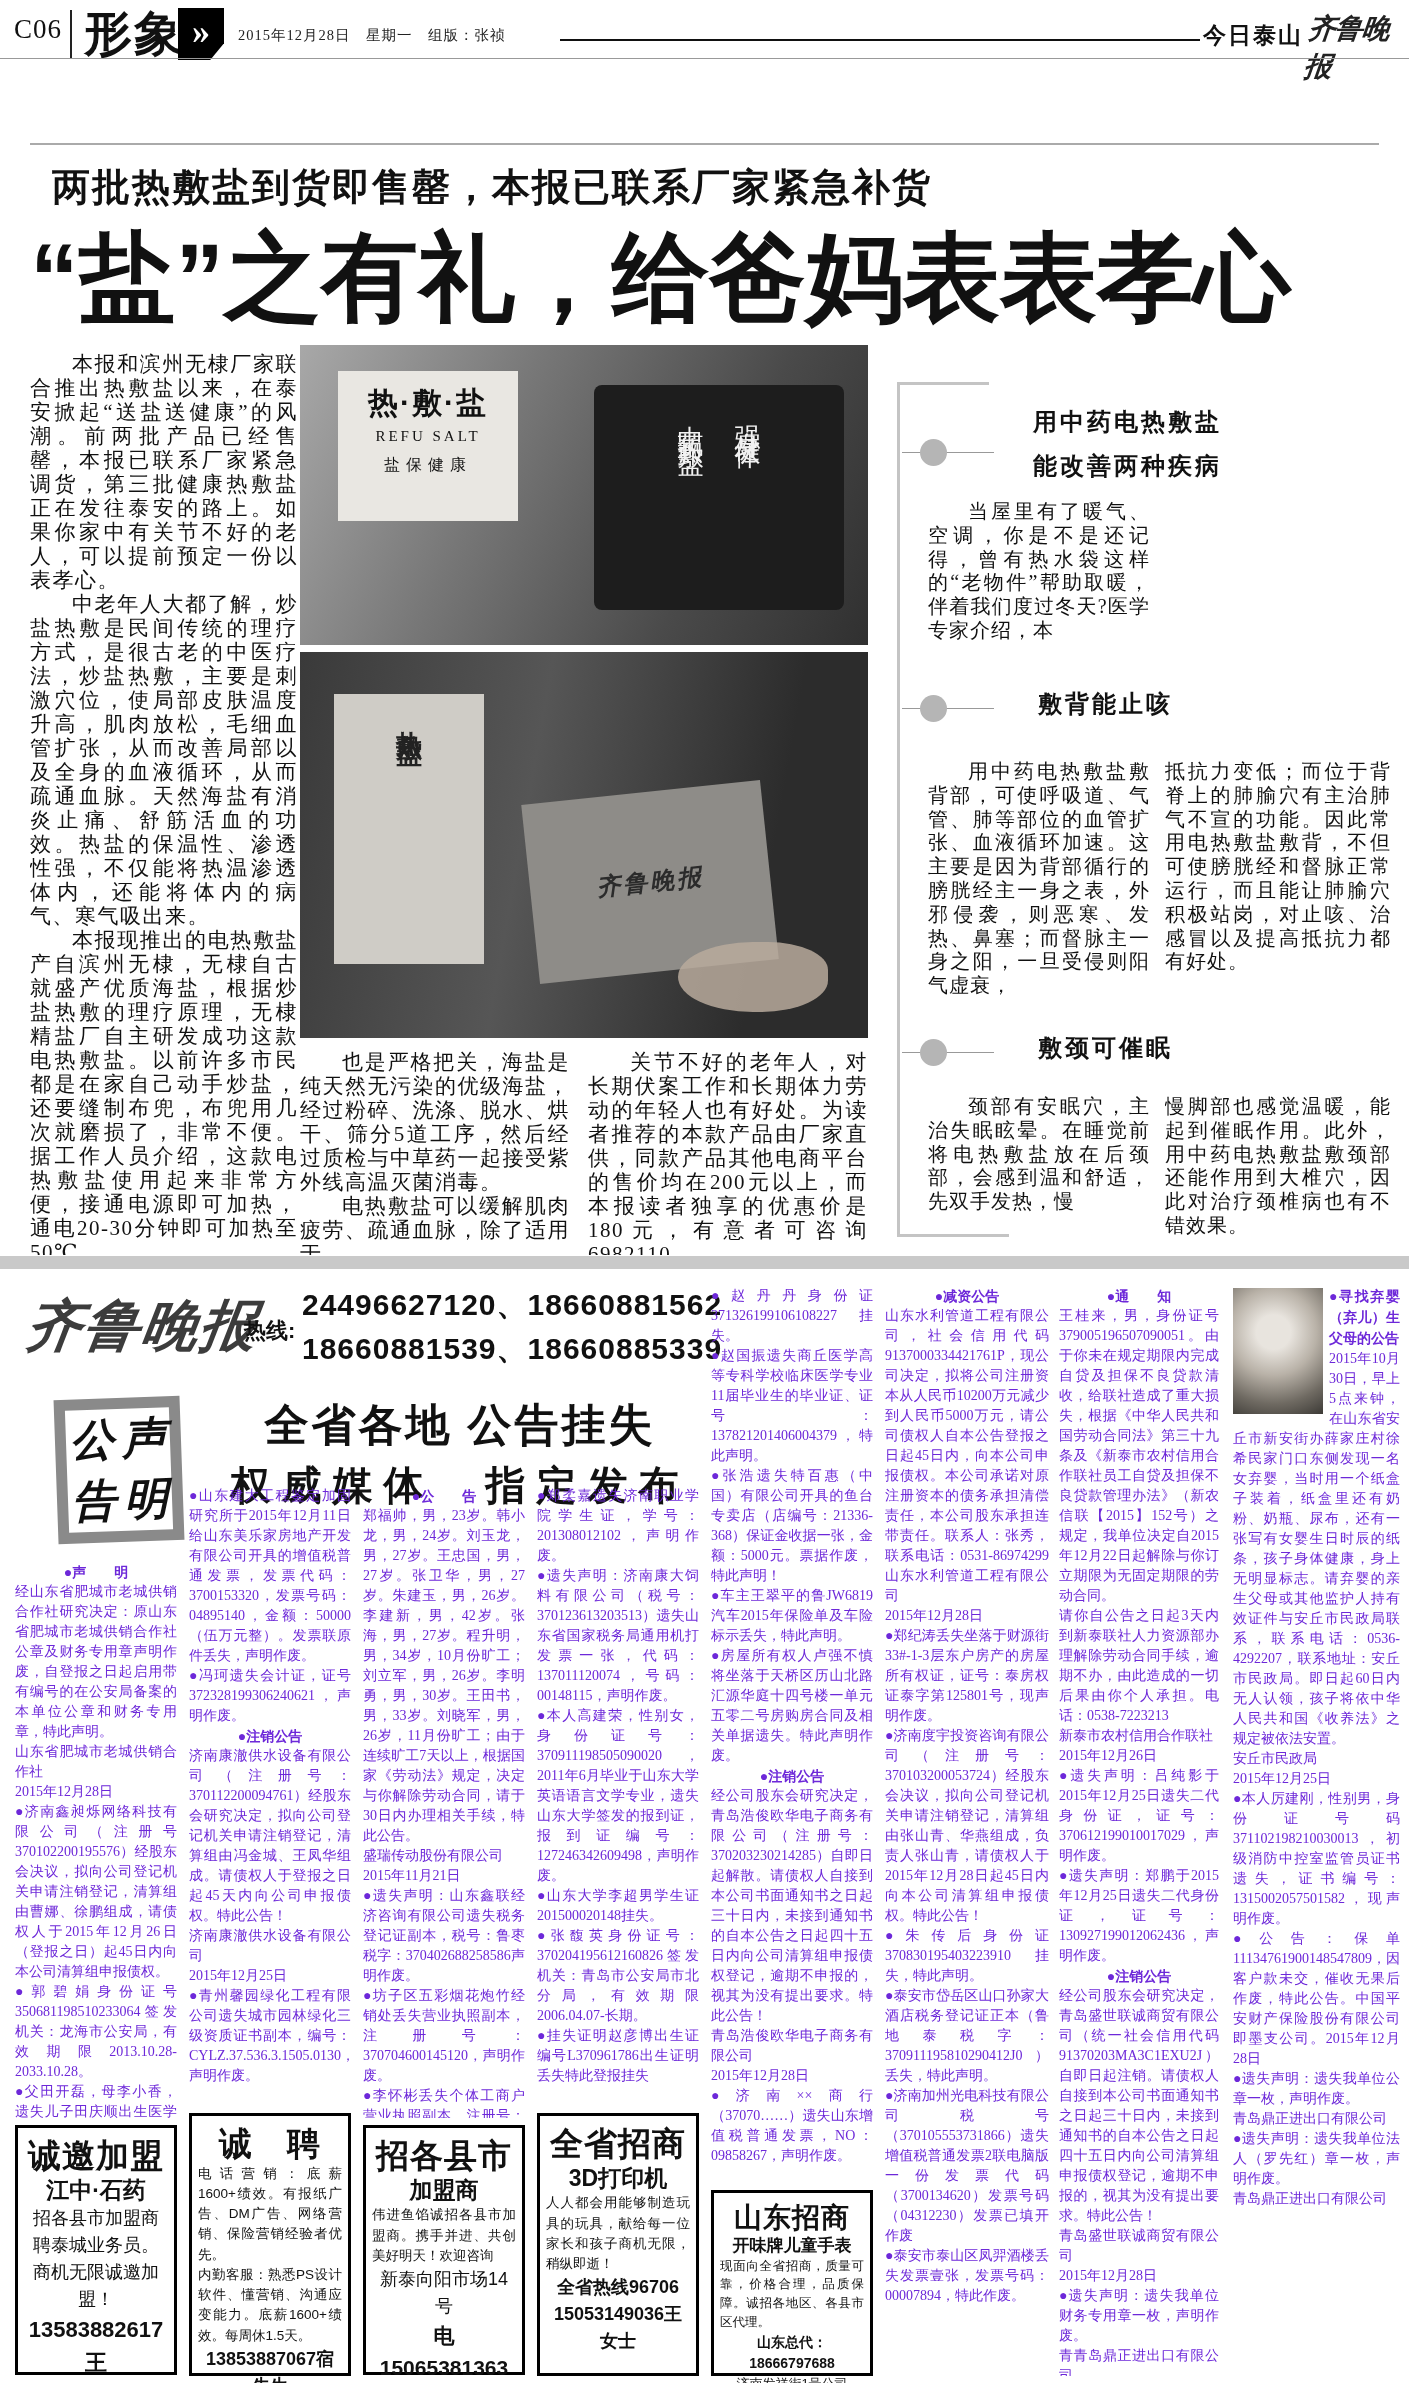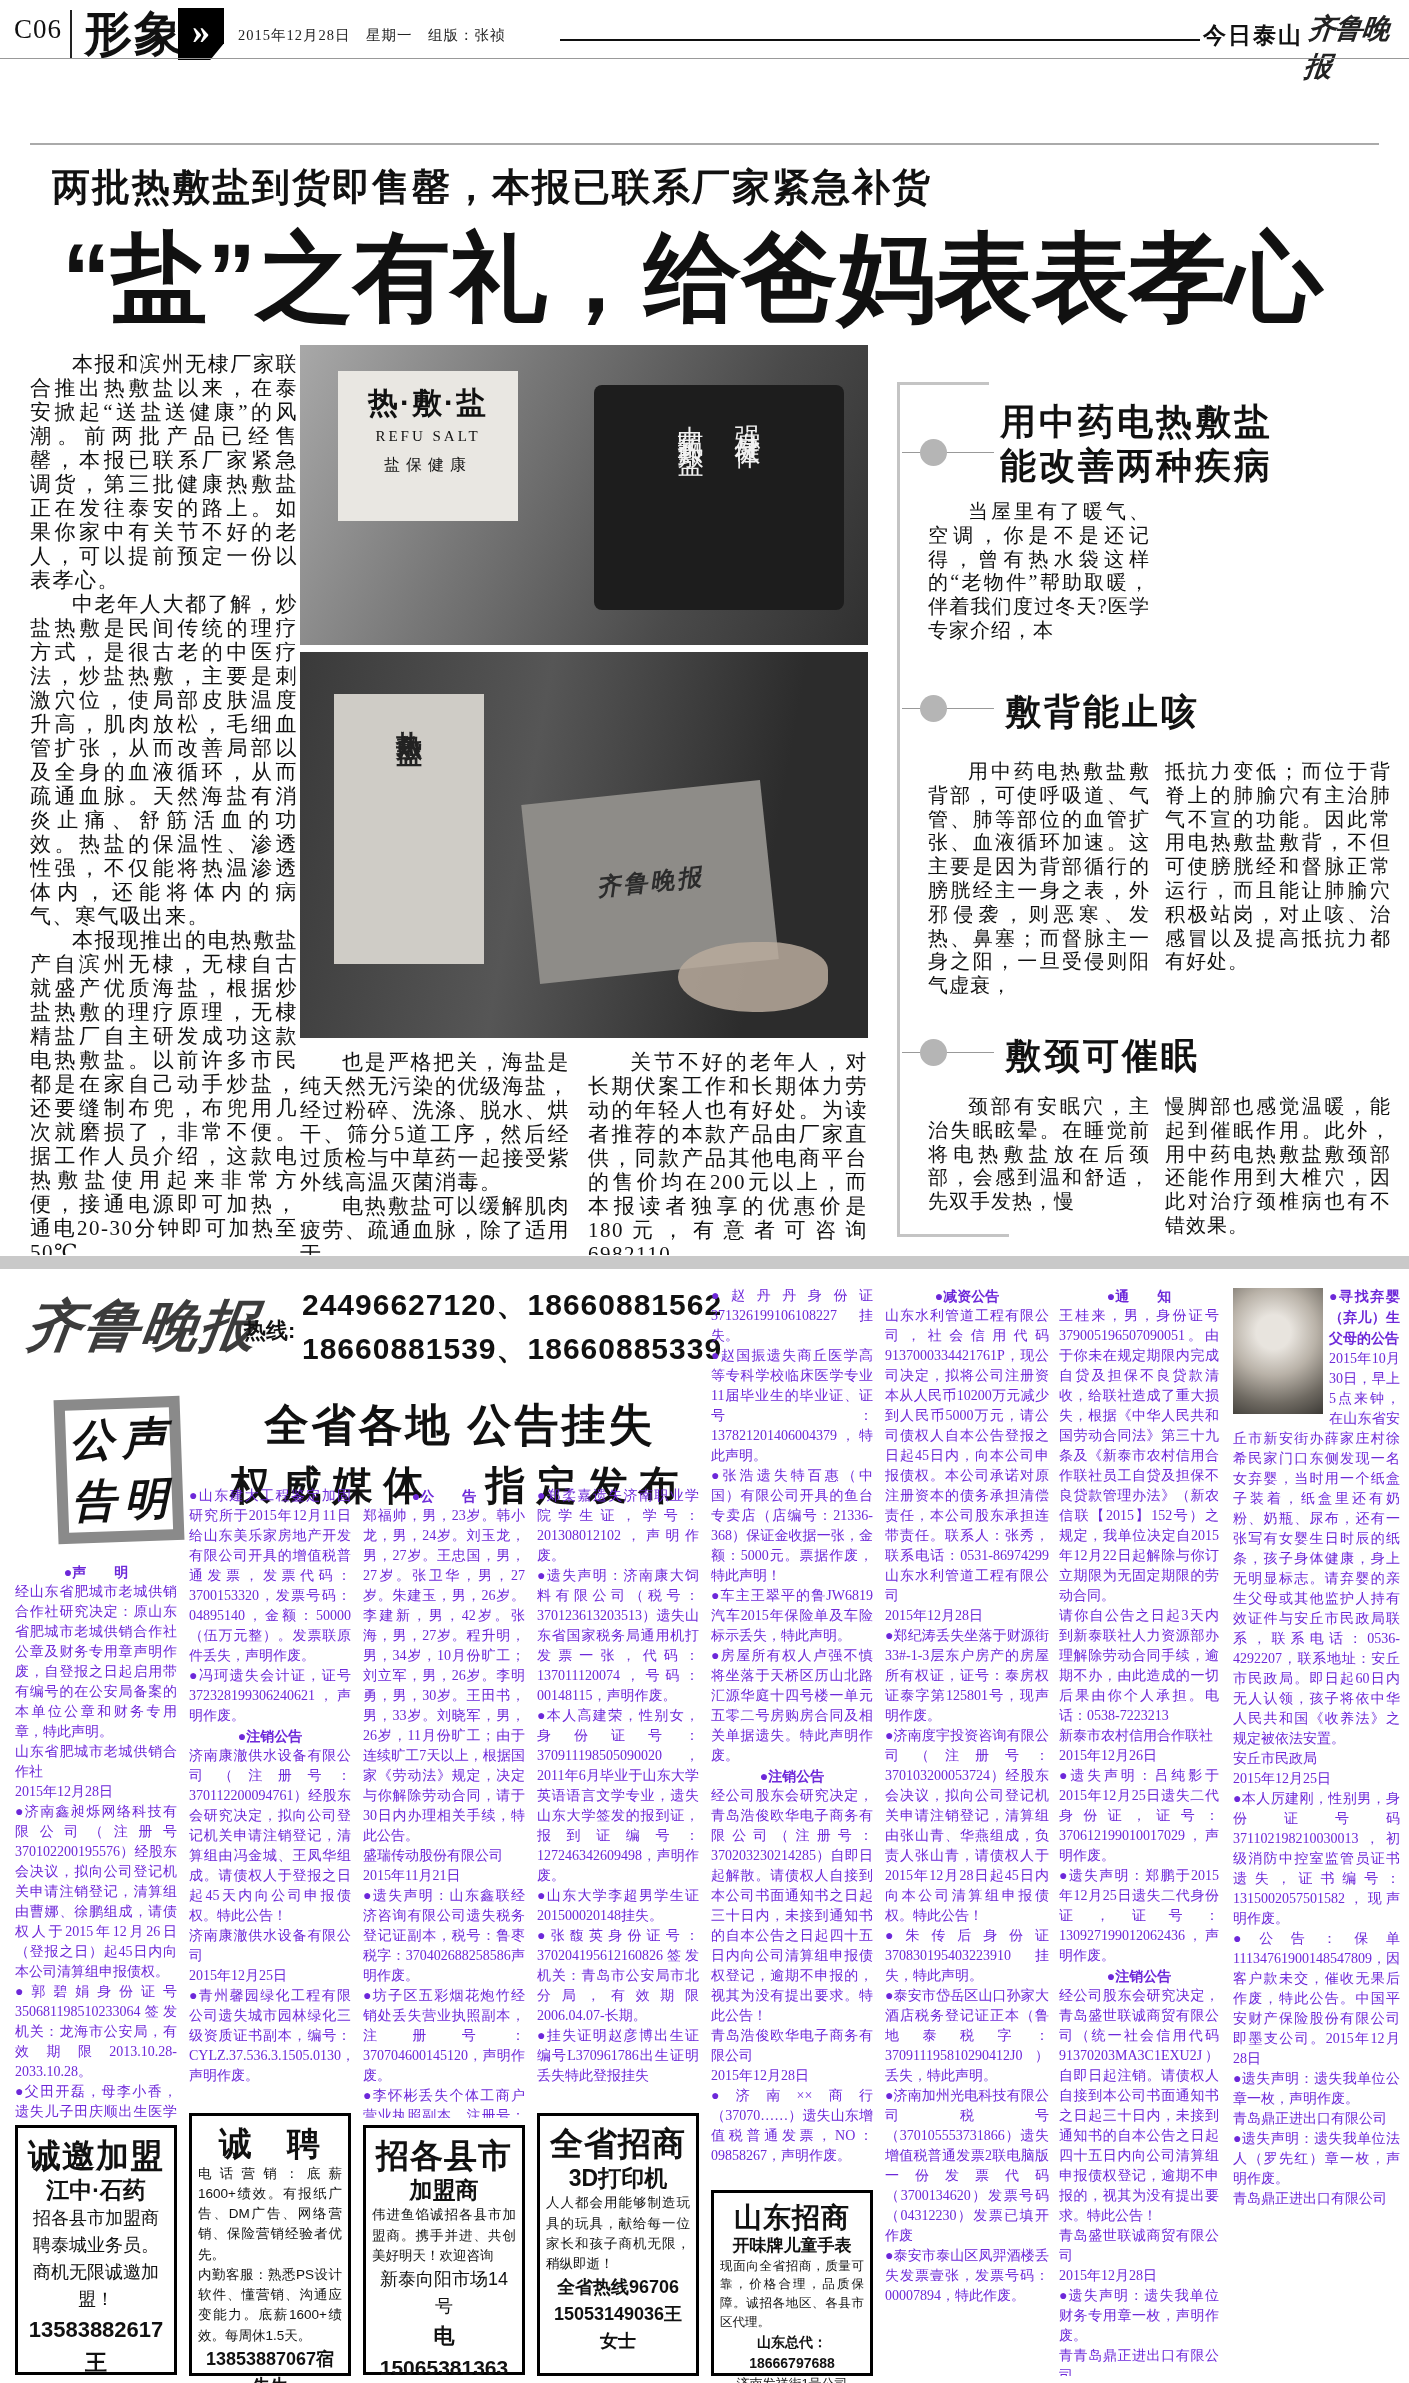--- a/index.html
+++ b/index.html
@@ -18,21 +18,21 @@
   .hdr-date{left:238px;top:26px;font-size:14.5px;color:#222;letter-spacing:1px;}
   .hdr-line{left:560px;top:39px;width:640px;height:2px;background:#111;}
   .hdr-taishan{left:1203px;top:20px;font-size:23px;font-weight:bold;letter-spacing:2px;}
   .hdr-masthead{left:1306px;top:10px;font-size:28px;font-weight:bold;font-style:italic;
                 transform:skewX(-6deg);color:#222;letter-spacing:-1px;}
   .hdr-bline{left:0;top:58px;width:1409px;height:1px;background:#999;}
 
   
   .gray-rule{left:30px;top:143px;width:1349px;height:2px;background:#aaa;}
   .kicker{left:52px;top:162px;font-size:38px;font-weight:bold;letter-spacing:2px;}
-  .headline{left:30px;top:214px;font-size:97px;font-weight:bold;white-space:nowrap;letter-spacing:0px;margin-left:32px;}
+  .headline{left:30px;top:214px;font-size:97px;font-weight:bold;white-space:nowrap;letter-spacing:0px;}
 
   
   .bodycol{font-size:21px;line-height:24px;letter-spacing:1.5px;text-align:justify;overflow:hidden;}
   .bodycol p{margin:0;text-indent:2em;}
   .col-left{left:30px;top:352px;width:268px;height:903px;}
   .col-mid{left:300px;top:1050px;width:270px;height:205px;}
   .col-right{left:588px;top:1050px;width:280px;height:205px;}
 
   
   .photo1{left:300px;top:345px;width:568px;height:300px;
@@ -55,21 +55,21 @@
   .ph-pouch span{font-size:24px;color:#2b2b2b;font-style:italic;font-weight:bold;letter-spacing:3px;}
   .ph-hand{position:absolute;right:40px;bottom:26px;width:150px;height:70px;background:#b9aa9c;
            border-radius:50% 40% 45% 50%;opacity:.85;}
 
   
   .sb-vline{left:897px;top:382px;width:3px;height:855px;background:#c4c4c4;}
   .sb-top{left:897px;top:382px;width:92px;height:3px;background:#c4c4c4;}
   .sb-bot{left:897px;top:1234px;width:112px;height:3px;background:#c4c4c4;}
   .sb-dotline{height:1px;background:#999;width:92px;left:902px;}
   .sb-dot{width:27px;height:27px;border-radius:50%;background:#b5b5b5;left:920px;}
-  .sb-h{font-size:36px;font-weight:bold;letter-spacing:3px;}
+  .sb-h{font-size:24px;font-weight:bold;letter-spacing:3px;margin-left:33px;}
   .sb-col{font-size:20px;line-height:23.8px;letter-spacing:1px;text-align:justify;overflow:hidden;}
   .sb-col p{margin:0;text-indent:2em;}
 
   
   .divider{left:0;top:1256px;width:1409px;height:13px;background:#c9c9c9;}
   .hl-logo{left:26px;top:1289px;font-size:56px;font-weight:bold;font-style:italic;
            transform:skewX(-8deg);color:#3c3c3c;letter-spacing:2px;}
   .hl-label{left:244px;top:1316px;font-size:22px;font-weight:bold;}
   .hl-nums{left:302px;top:1283px;font-size:30px;font-weight:bold;line-height:44px;letter-spacing:1px;}
   .stamp{left:56px;top:1398px;width:104px;height:122px;border:11px solid #8a8a8a;background:#fff;

